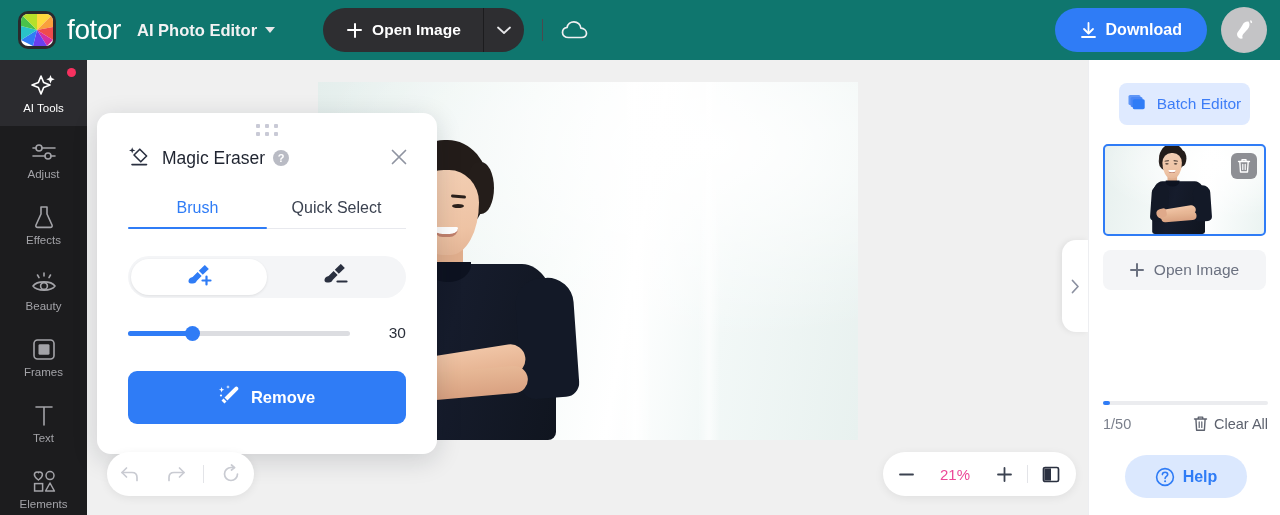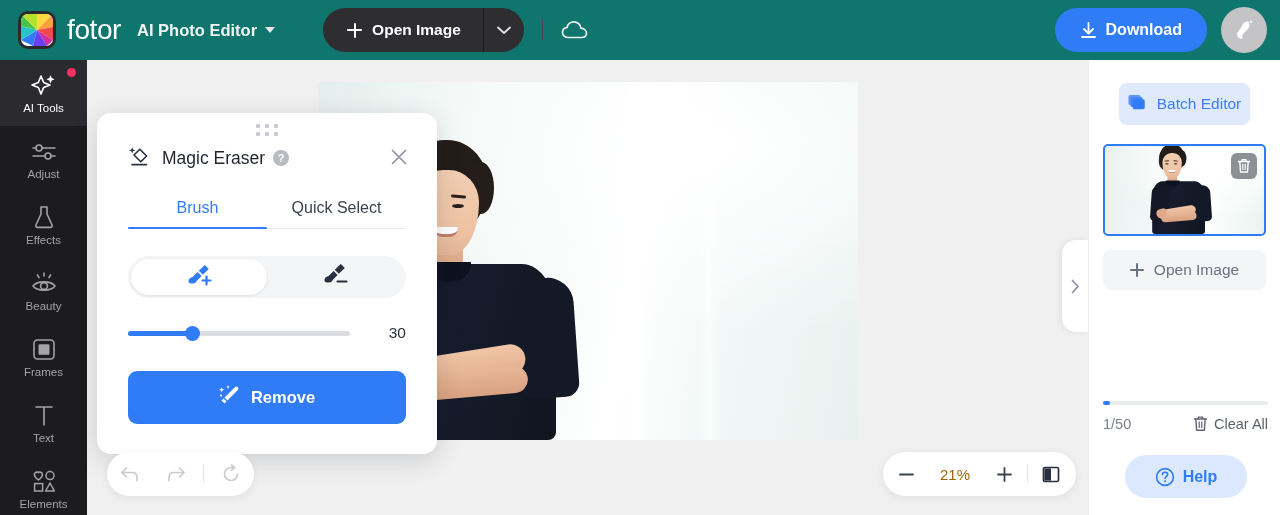--- a/index.html
+++ b/index.html
@@ -275,21 +275,21 @@
     width: 38px; height: 38px; display: flex; align-items: center;
     justify-content: center; cursor: pointer;
   }
   .hist-sep { width: 1px; height: 18px; background: #e3e4e8; }
   .zoom-pill { left: 883px; top: 452px; width: 193px; }
   .zoom-btn {
     width: 46px; height: 44px; display: flex; align-items: center;
     justify-content: center; cursor: pointer;
   }
   .zoom-val {
-    width: 52px; text-align: center; font-size: 15px; color: #a16207; cursor: default;
+    width: 52px; text-align: center; font-size: 15px; color: #ec4899; cursor: default;
   }
 
   
   .rightpanel {
     position: absolute; left: 1088px; top: 60px; width: 192px; height: 455px;
     background: #fff; border-left: 1px solid #edeef1;
   }
   .batch-btn {
     margin: 23px 30px 0; height: 42px; background: #dfeaff; border-radius: 8px;
     display: flex; align-items: center; justify-content: center; gap: 10px;

